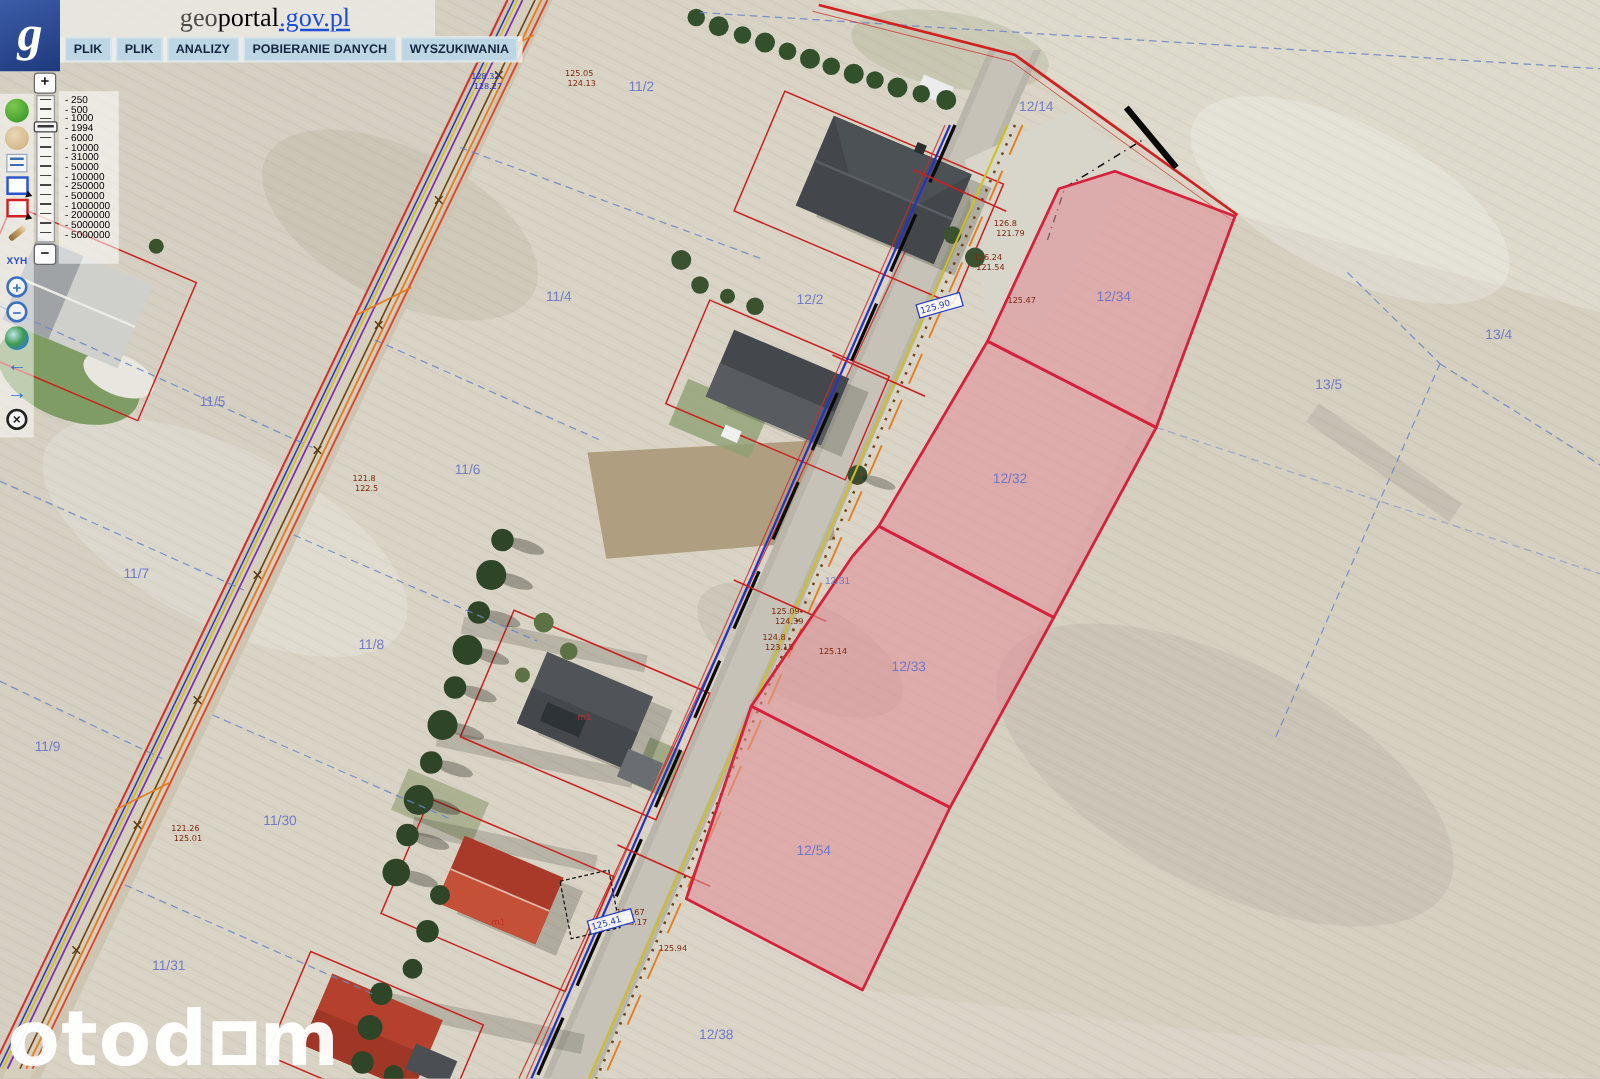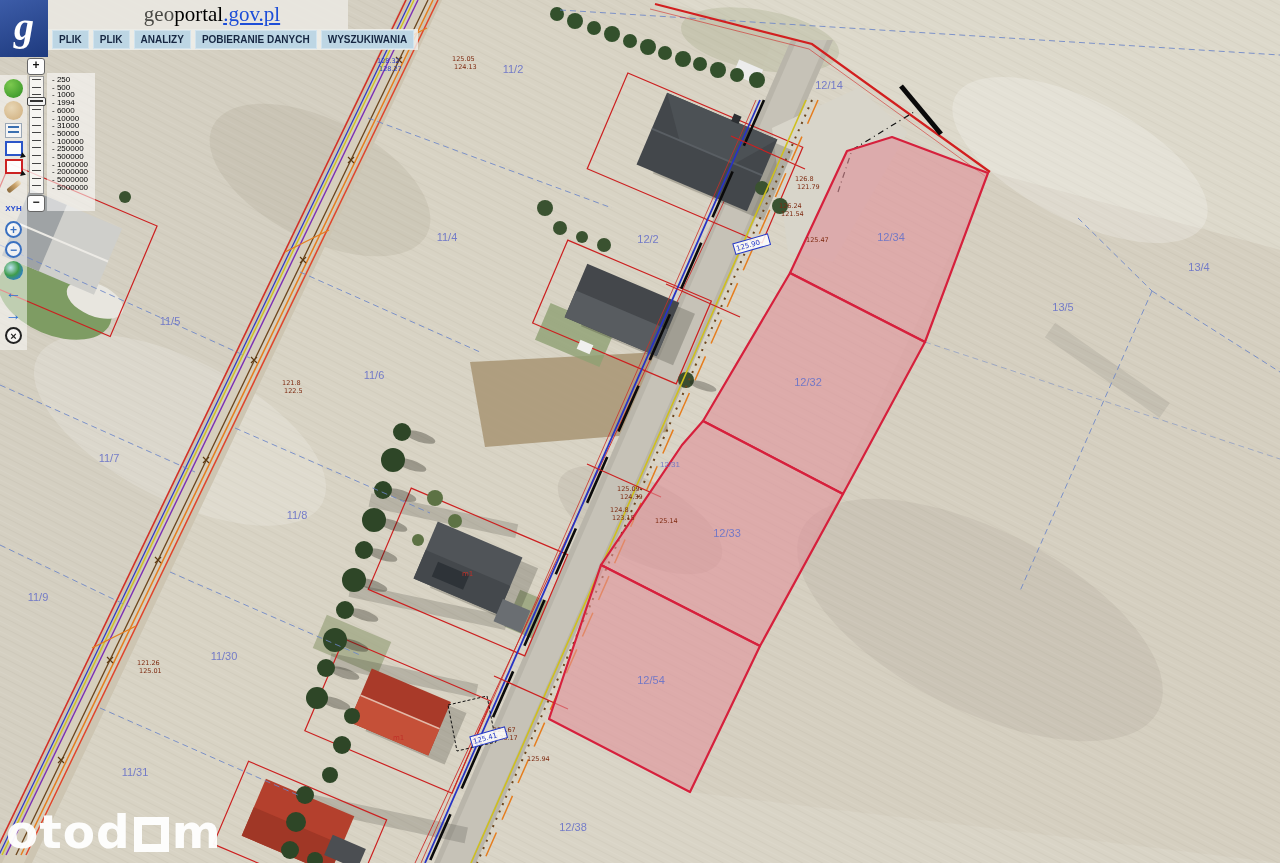--- a/index.html
+++ b/index.html
@@ -66,21 +66,21 @@
            border:1px solid #444;border-radius:2px;z-index:2;cursor:grab;}
   .z-handle::after{content:"";position:absolute;left:2px;right:2px;top:2px;height:2px;background:#333;}
 
   
   .scale{position:absolute;left:47px;top:73px;z-index:24;background:rgba(255,255,255,.55);
          padding:3px 7px 19px 5px;}
   .scale-row{font-size:8px;line-height:7.7px;color:#000;white-space:pre;cursor:pointer;}
 
   
   .wm{position:absolute;left:6px;top:810px;z-index:20;display:flex;align-items:flex-end;
-      color:#fff;font-family:"DejaVu Sans",sans-serif;font-weight:800;font-size:47px;
+      color:#fff;font-family:"DejaVu Sans",sans-serif;font-weight:800;font-size:61px;
       line-height:44px;opacity:.96;letter-spacing:1px;}
   .wm .sq{display:inline-block;width:19px;height:19px;border:8px solid #fff;margin:0 3px 2px 3px;}
 
   
   text{font-family:"Liberation Sans",sans-serif;}
   .lbl-parcel{font-size:11px;fill:#6b74c8;opacity:.92;}
   .lbl-parcel-sm{font-size:8px;fill:#6b74c8;opacity:.9;}
   .lbl-ann-red{font-size:6.5px;fill:#7e2a10;font-family:"DejaVu Sans",sans-serif;}
   .lbl-ann-blue{font-size:6.5px;fill:#2438c8;font-family:"DejaVu Sans",sans-serif;}
   .lbl-bld{font-size:7px;fill:#c03028;font-family:"DejaVu Sans",sans-serif;}

